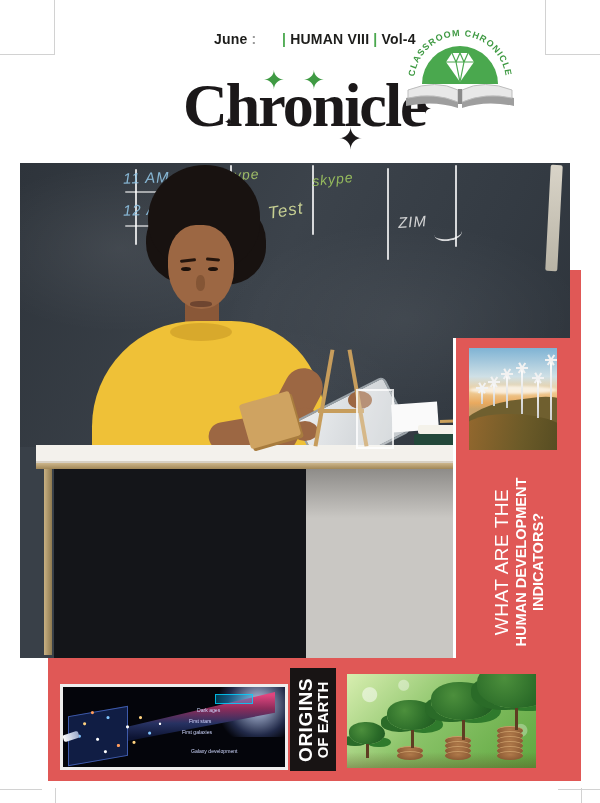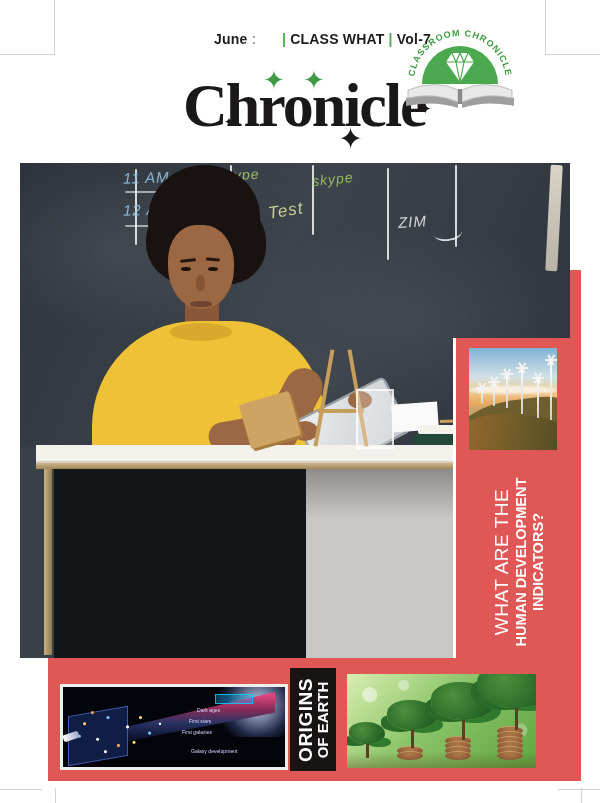--- a/index.html
+++ b/index.html
@@ -201,23 +201,23 @@
   <div class="crop" style="left:55px;top:788px;width:1px;height:15px"></div>
   <div class="crop" style="left:558px;top:789px;width:42px;height:1px"></div>
   <div class="crop" style="left:581px;top:788px;width:1px;height:15px"></div>
 
   <div class="issue" style="left:214px">
     <span>June</span>
     <span class="colon">:</span>
   </div>
   <div class="issue" style="left:282px">
     <span class="sep">|</span>
-    <span>CLASS WHAT</span>
+    <span>HUMAN VIII</span>
     <span class="sep">|</span>
-    <span>Vol-7</span>
+    <span>Vol-4</span>
   </div>
 
   <div class="title2">Chronicle</div>
   <span class="spark" style="left:263px;top:67px;font-size:26px;color:#3f9a43">✦</span>
   <span class="spark" style="left:303px;top:67px;font-size:26px;color:#3f9a43">✦</span>
   <span class="spark" style="left:338px;top:124px;font-size:30px;color:#1b1819">✦</span>
   <span class="spark" style="left:419px;top:101px;font-size:15px;color:#1b1819">✦</span>
   <span class="spark" style="left:224px;top:116px;font-size:12px;color:#1b1819">✦</span>
 
   <svg class="logo" viewBox="0 0 124 94">

